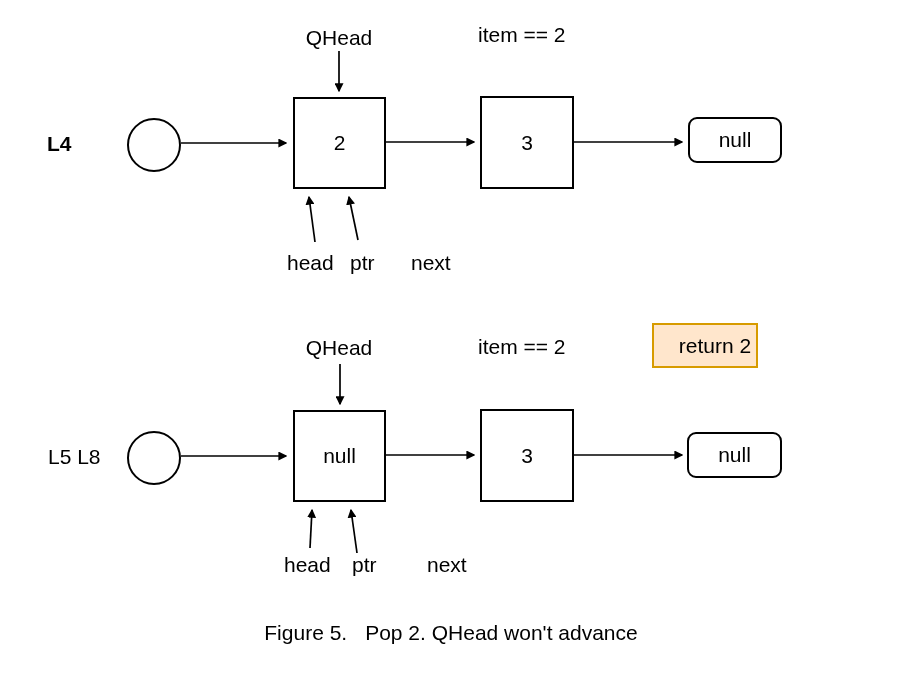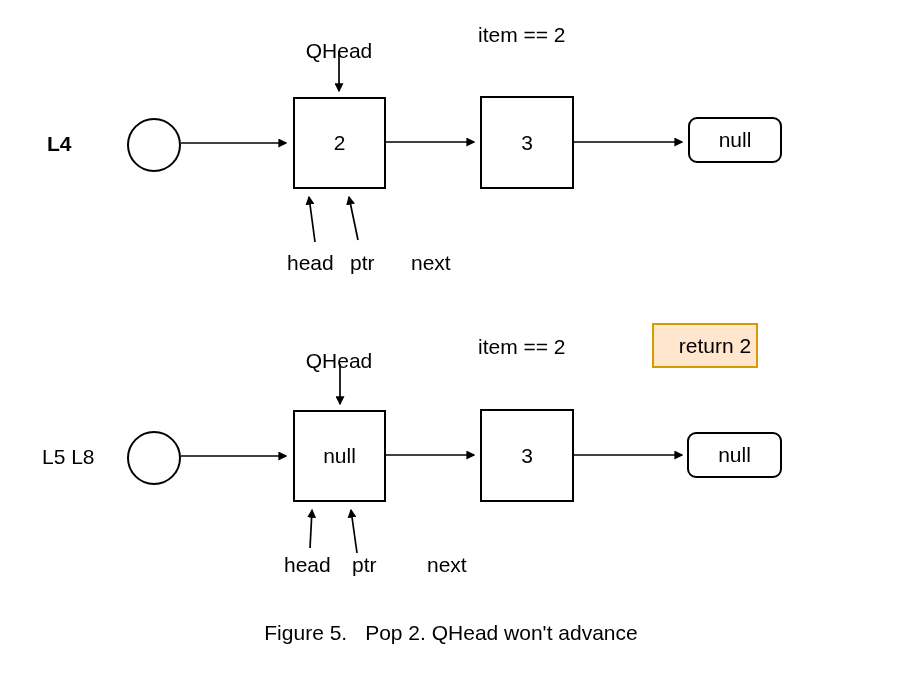--- a/index.html
+++ b/index.html
@@ -2,42 +2,42 @@
 <html><head>
 <meta charset="utf-8">
 <style>
   html,body{margin:0;padding:0;background:#fff;}
   #canvas{
     position:relative;width:902px;height:678px;background:#ffffff;
     font-family:"Liberation Sans",sans-serif;color:#000;overflow:hidden;
   }
   #wires{position:absolute;left:0;top:0;width:902px;height:678px;}
   .lbl{position:absolute;font-size:21px;line-height:25px;color:#000;white-space:nowrap;}
-  .ctr{text-align:center;margin-top:13px;}
+  .ctr{text-align:center;}
   .node{
     position:absolute;box-sizing:border-box;border:2px solid #000;background:#fff;
     display:flex;align-items:center;justify-content:center;font-size:21px;
   }
   .pill{border-radius:9px;border-width:2px;}
   .badge{
     position:absolute;box-sizing:border-box;border:2px solid #d79b00;background:#ffe6cc;
     display:flex;align-items:center;justify-content:center;font-size:21px;padding-left:20px;
   }
   
   #l4{left:47px;top:131px;font-weight:bold;}
   #qhead1{left:303px;top:25px;width:72px;}
   #item1{left:478px;top:22px;}
   #box1a{left:293px;top:97px;width:93px;height:92px;}
   #box1b{left:480px;top:96px;width:94px;height:93px;}
   #null1{left:688px;top:117px;width:94px;height:46px;}
   #head1{left:287px;top:250px;}
   #ptr1{left:350px;top:250px;}
   #next1{left:411px;top:250px;}
   
-  #l5l8{left:42px;top:444px;text-align:center;}
+  #l5l8{left:48px;top:444px;text-align:center;}
   #qhead2{left:303px;top:335px;width:72px;}
   #item2{left:478px;top:334px;}
   #return2{left:652px;top:323px;width:106px;height:45px;}
   #box2a{left:293px;top:410px;width:93px;height:92px;}
   #box2b{left:480px;top:409px;width:94px;height:93px;}
   #null2{left:687px;top:432px;width:95px;height:46px;}
   #head2{left:284px;top:552px;}
   #ptr2{left:352px;top:552px;}
   #next2{left:427px;top:552px;}
   

